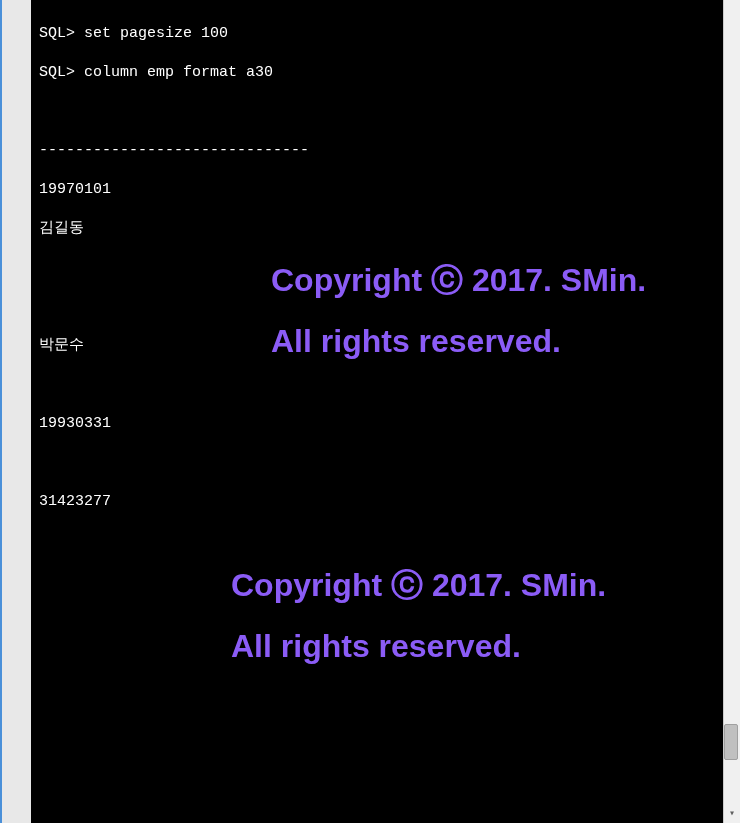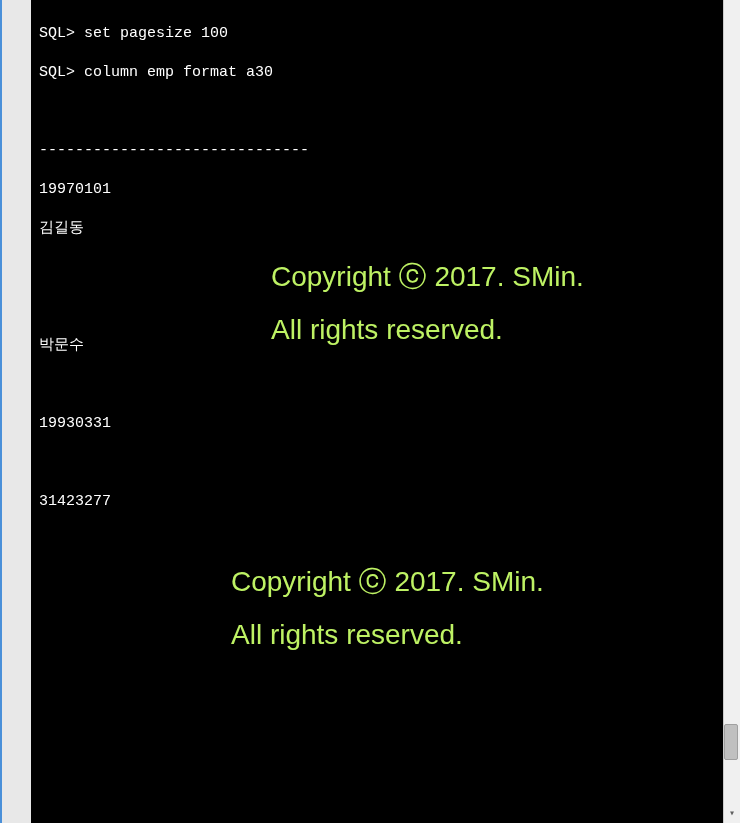--- a/index.html
+++ b/index.html
@@ -24,24 +24,24 @@
       white-space: pre;
       position: relative;
       overflow: hidden;
       margin-left: 31px;
     }
     .line {
       display: block;
     }
     .watermark {
       position: absolute;
-      color: #bef264;
+      color: #8b5cf6;
       font-family: "Malgun Gothic", "Segoe UI", Arial, sans-serif;
-      font-weight: normal;
-      font-size: 28px;
+      font-weight: bold;
+      font-size: 32px;
       line-height: 1.9;
       white-space: normal;
       pointer-events: none;
     }
     .watermark1 {
       top: 250px;
       left: 240px;
     }
     .watermark2 {
       top: 555px;

